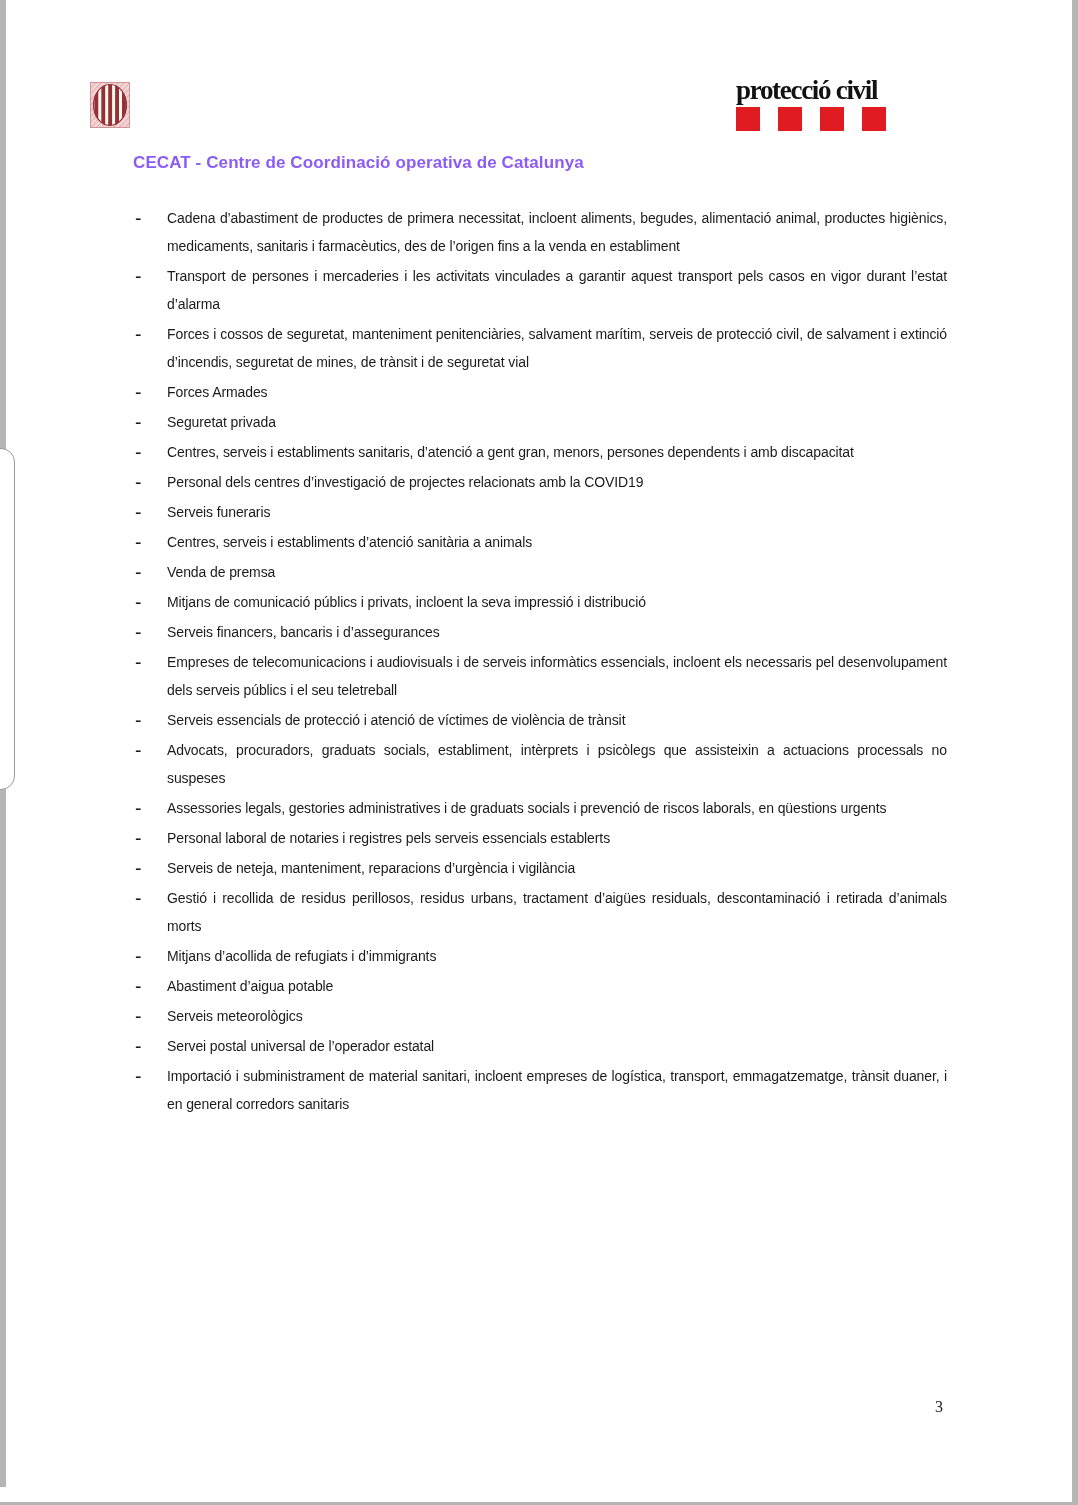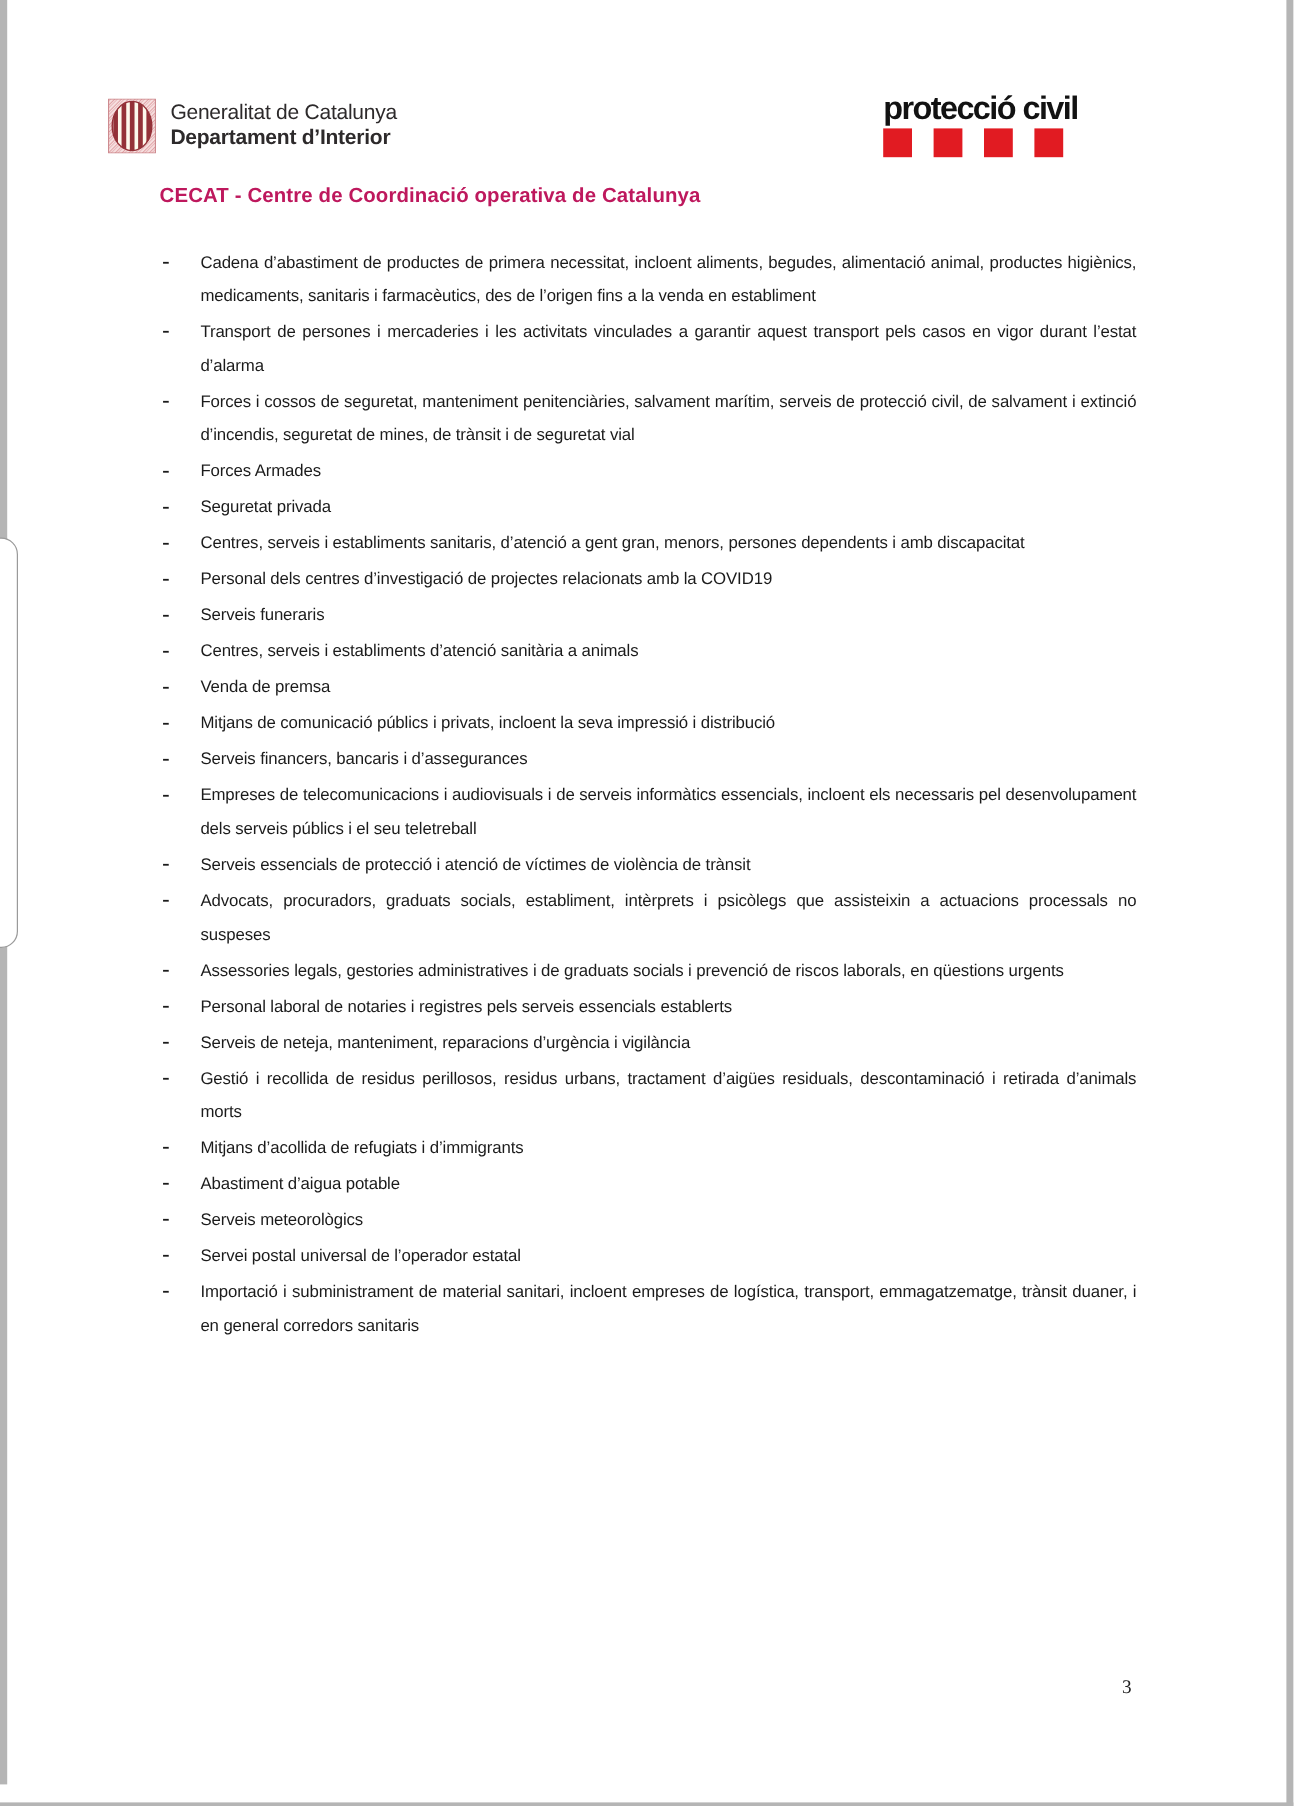--- a/index.html
+++ b/index.html
@@ -27,27 +27,27 @@
     z-index: 3;
     box-sizing: border-box;
   }
 
   
   .gencat { position: absolute; left: 90px; top: 82px; display: flex; align-items: flex-start; }
   .gencat .org { margin-left: 12px; margin-top: 1px; font-size: 17.5px; line-height: 21px; color: #2d2a2b; letter-spacing: -0.2px; }
   .gencat .org .l2 { font-weight: bold; }
 
   
-  .pc { position: absolute; left: 736px; top: 76px; }
+  .pc { position: absolute; left: 736px; top: 76px; font-family: Liberation Serif, serif; }
   .pc .pc-text { font-weight: bold; font-size: 27px; letter-spacing: -1.3px; color: #121212; line-height: 28px; }
   .pc .pc-squares { display: flex; gap: 18px; margin-top: 3px; }
   .pc .pc-squares .sq { width: 24px; height: 24px; }
 
   
-  .cecat { position: absolute; left: 133px; top: 153px; font-weight: bold; font-size: 17px; letter-spacing: 0.1px; color: #be185d; }
+  .cecat { position: absolute; left: 133px; top: 153px; font-weight: bold; font-size: 17px; letter-spacing: 0.1px; color: #8b5cf6; }
 
   
   .doc-list { position: absolute; left: 135px; top: 204px; width: 812px; }
   .doc-item { display: flex; margin-bottom: 2px; }
   .doc-item .marker { flex: 0 0 32px; font-size: 19.5px; line-height: 28px; }
   .doc-item .item-text {
     flex: 1 1 auto;
     font-size: 14px; line-height: 28px;
     text-align: justify;
     letter-spacing: -0.1px;
@@ -81,24 +81,20 @@
       <ellipse cx="20" cy="23" rx="16.5" ry="20.5" fill="#fdf8ec" stroke="#943138" stroke-width="1.2"></ellipse>
       <g clip-path="url(#ovalClip)">
         <rect x="4.4" y="2" width="3.9" height="42" fill="#943138"></rect>
         <rect x="11.3" y="2" width="3.9" height="42" fill="#943138"></rect>
         <rect x="18.2" y="2" width="3.9" height="42" fill="#943138"></rect>
         <rect x="25.1" y="2" width="3.9" height="42" fill="#943138"></rect>
         <rect x="32.0" y="2" width="3.9" height="42" fill="#943138"></rect>
       </g>
     </svg>
   </span>
-  <div class="org">
-    <div class="l1">Generalitat de Catalunya</div>
-    <div class="l2">Departament d’Interior</div>
-  </div>
 </div>
 
 <div class="pc">
   <div class="pc-text">protecció civil</div>
   <div class="pc-squares" id="pc-squares">
       <div class="sq" style="background: rgb(225, 27, 34);"></div>
       <div class="sq" style="background: rgb(225, 27, 34);"></div>
       <div class="sq" style="background: rgb(225, 27, 34);"></div>
       <div class="sq" style="background: rgb(225, 27, 34);"></div>
     </div>

